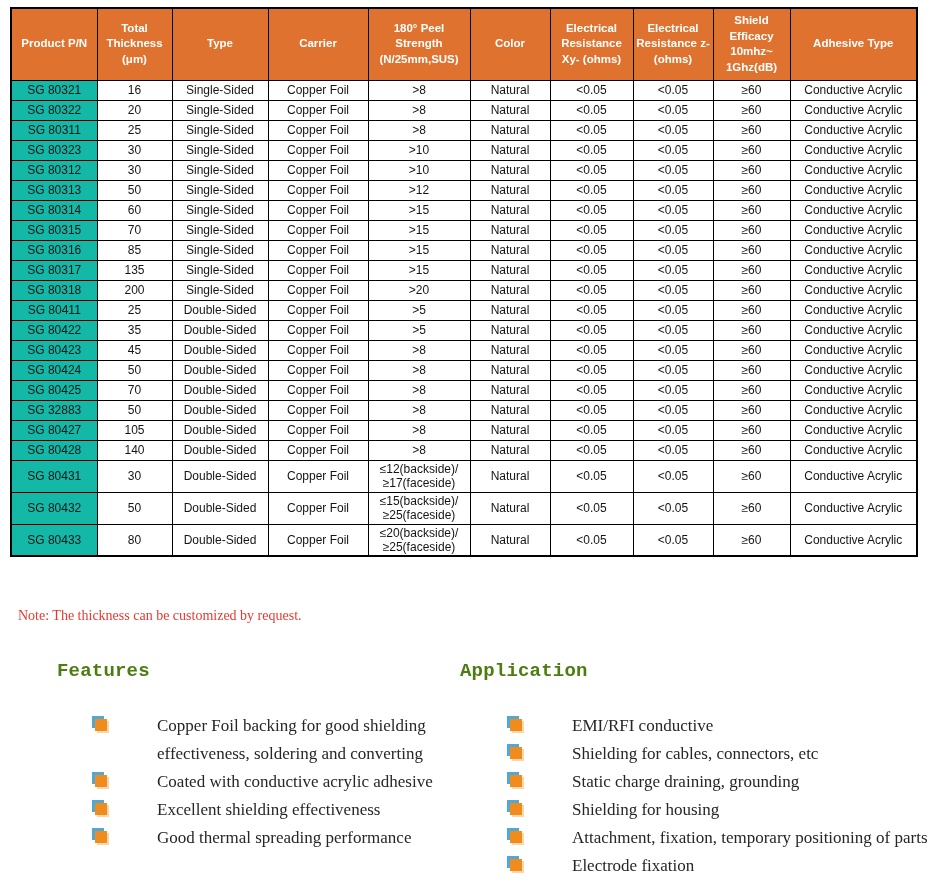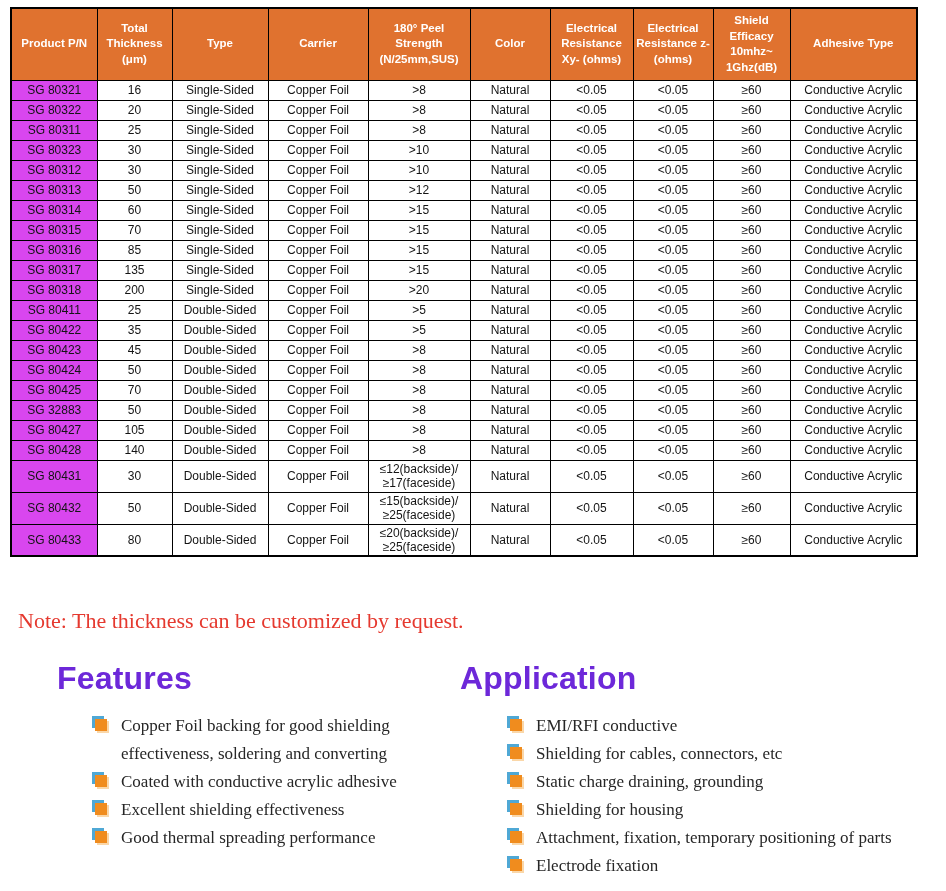--- a/index.html
+++ b/index.html
@@ -39,57 +39,58 @@
   table.spec tbody td {
     font-size: 12px;
     color: #141414;
     height: 20px;
     line-height: 1.18;
     padding: 1px 2px;
     white-space: pre-line;
     background: #ffffff;
   }
   table.spec tbody tr.tall td { height: 32px; }
-  table.spec tbody td.pn { background: #d946ef; }
+  table.spec tbody td.pn { background: #14b8a6; }
 
   
   .note {
     position: absolute;
     left: 18px;
     top: 608px;
     font-family: "Liberation Serif", serif;
-    font-size: 22px;
+    font-size: 14px;
     color: #e5392f;
   }
 
   
   .section-heading {
     position: absolute;
-    font-family: Liberation Sans, sans-serif;
+    font-family: Liberation Mono, monospace;
     font-weight: bold;
-    font-size: 32px;
+    font-size: 19px;
     letter-spacing: 0.2px;
-    color: #6d28d9;
+    color: #4d7c0f;
   }
   #features-heading  { left: 57px;  top: 660px; }
   #application-heading { left: 460px; top: 660px; }
 
   ul.bullet-list {
     position: absolute;
     list-style: none;
     font-family: "Liberation Serif", serif;
     font-size: 17px;
     color: #262626;
   }
   #features-list    { left: 95px;  top: 712px; width: 370px; }
   #application-list { left: 510px; top: 712px; width: 430px; }
   ul.bullet-list li {
     display: flex;
     align-items: flex-start;
     line-height: 28px;
+    gap: 36px;
   }
   .bullet {
     flex: 0 0 auto;
     width: 12px;
     height: 12px;
     margin-top: 7px;
     margin-right: 14px;
     background: #f08c1e;
     box-shadow: -3px -3px 0 0 #4fa8d5, 2px 2px 0 0 #fad7a9;
   }

